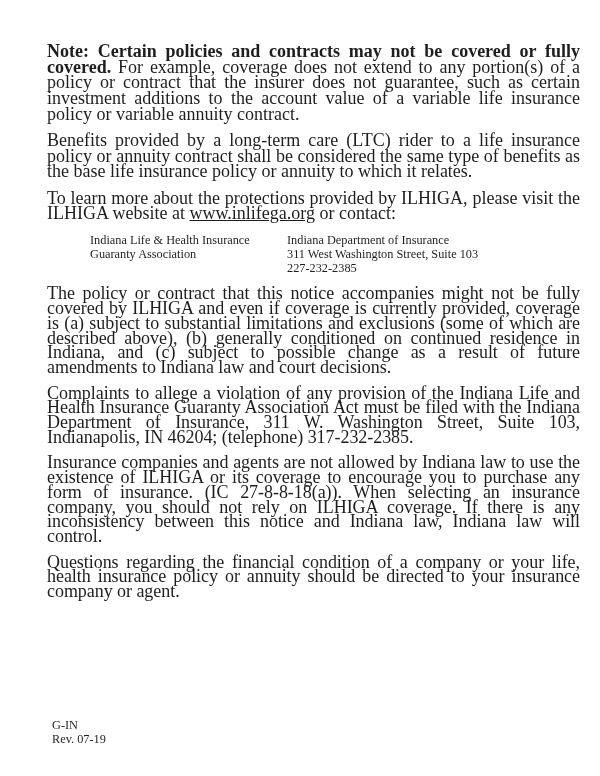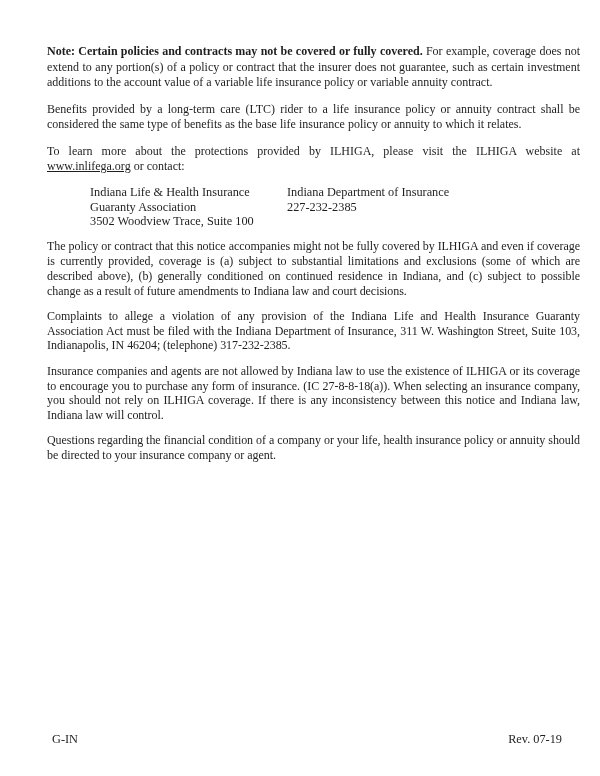--- a/index.html
+++ b/index.html
@@ -21,21 +21,21 @@
     overflow: hidden;
   }
   .content {
     position: absolute;
     left: 47px;
     top: 44px;
     width: 533px;
   }
   .para {
     margin: 0 0 10.5px 0;
-    font-size: 12px;
+    font-size: 18px;
     line-height: 15.7px;
     text-align: justify;
   }
   .para.bold {
     font-weight: normal;
     line-height: 14.8px;
     letter-spacing: -0.05px;
   }
   .bold-lead {
     font-weight: bold;
@@ -59,42 +59,43 @@
   }
   .footer {
     position: absolute;
     left: 52px;
     right: 38px;
     bottom: 30px;
     display: flex;
     justify-content: space-between;
     font-size: 12.3px;
     line-height: 14px;
+    flex-direction: column;
   }
 </style>
 </head>
 <body>
 
 <div class="page">
   <div class="content">
 
     <p class="para"><span class="bold-lead">Note: Certain policies and contracts may not be covered or fully covered.</span><span> For example, coverage does not extend to any portion(s) of a policy or contract that the insurer does not guarantee, such as certain investment additions to the account value of a variable life insurance policy or variable annuity contract.</span></p>
 
     <p class="para">Benefits provided by a long-term care (LTC) rider to a life insurance policy or annuity contract shall be considered the same type of benefits as the base life insurance policy or annuity to which it relates.</p>
 
     <p class="para"><span>To learn more about the protections provided by ILHIGA, please visit the ILHIGA website at </span><a href="#" class="doc-link">www.inlifega.org</a><span> or contact:</span></p>
 
     <div class="addr-block">
       <div class="addr-col left">
         <div>Indiana Life &amp; Health Insurance</div>
         <div>Guaranty Association</div>
-        <div>3502 Woodview Trace, Suite 100</div>
       </div>
       <div class="addr-col">
         <div>Indiana Department of Insurance</div>
+        <div>311 West Washington Street, Suite 103</div>
         <div>227-232-2385</div>
       </div>
     </div>
 
     <p class="para bold">The policy or contract that this notice accompanies might not be fully covered by ILHIGA and even if coverage is currently provided, coverage is (a) subject to substantial limitations and exclusions (some of which are described above), (b) generally conditioned on continued residence in Indiana, and (c) subject to possible change as a result of future amendments to Indiana law and court decisions.</p>
 
     <p class="para bold">Complaints to allege a violation of any provision of the Indiana Life and Health Insurance Guaranty Association Act must be filed with the Indiana Department of Insurance, 311 W. Washington Street, Suite 103, Indianapolis, IN 46204; (telephone) 317-232-2385.</p>
 
     <p class="para bold">Insurance companies and agents are not allowed by Indiana law to use the existence of ILHIGA or its coverage to encourage you to purchase any form of insurance. (IC 27-8-8-18(a)). When selecting an insurance company, you should not rely on ILHIGA coverage. If there is any inconsistency between this notice and Indiana law, Indiana law will control.</p>
 

